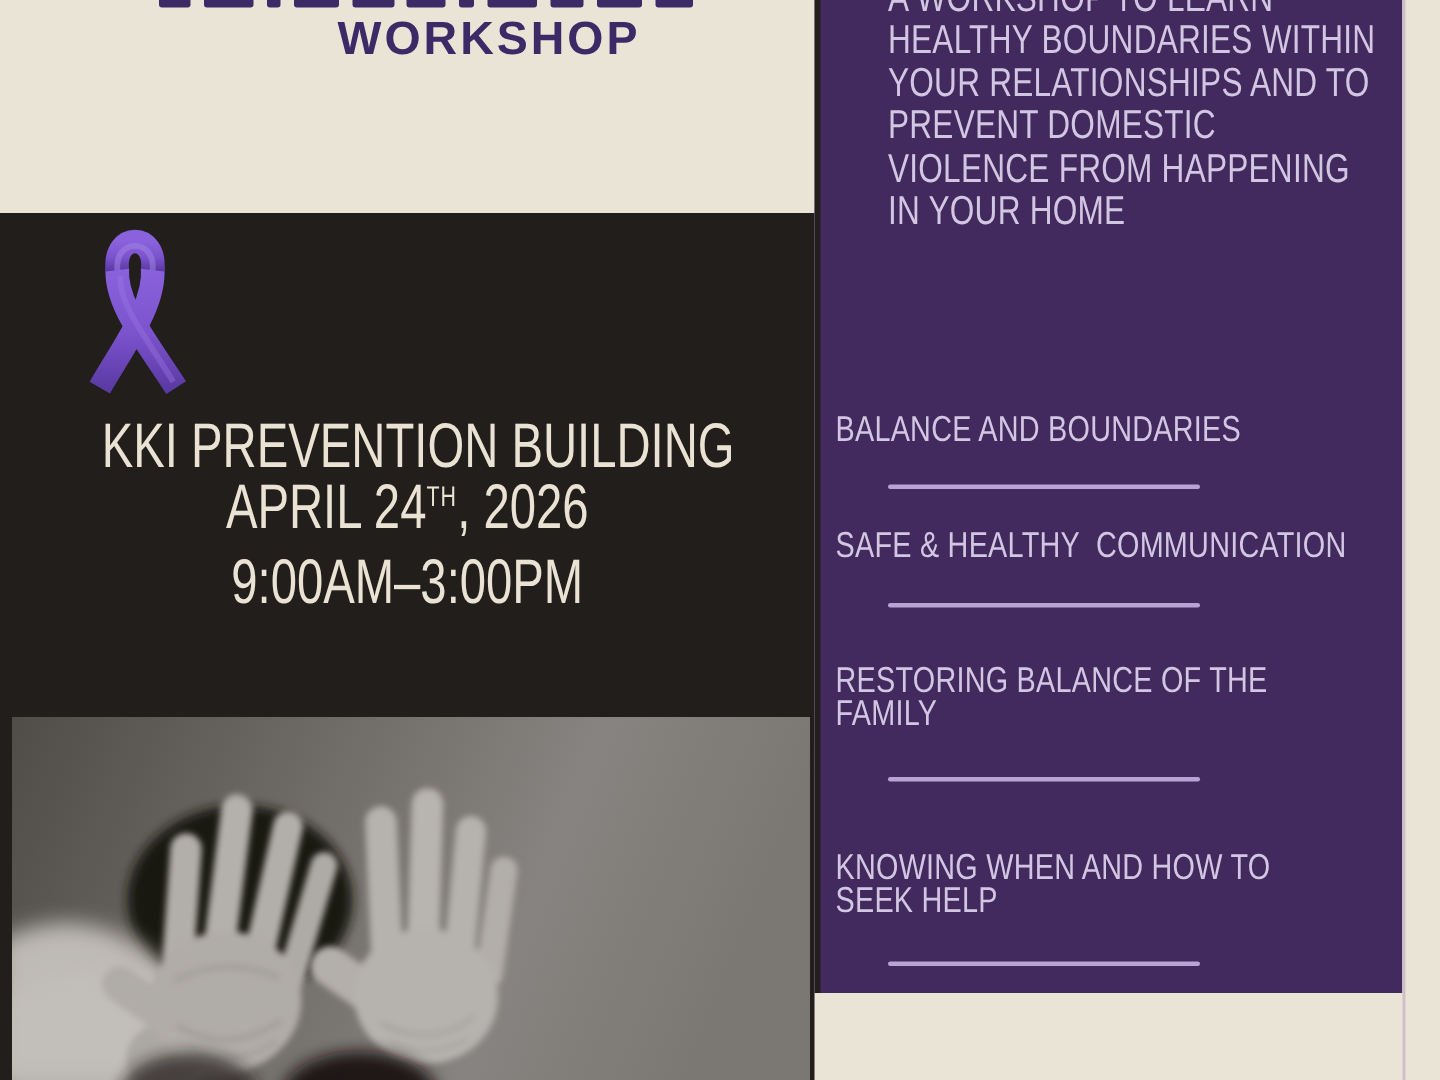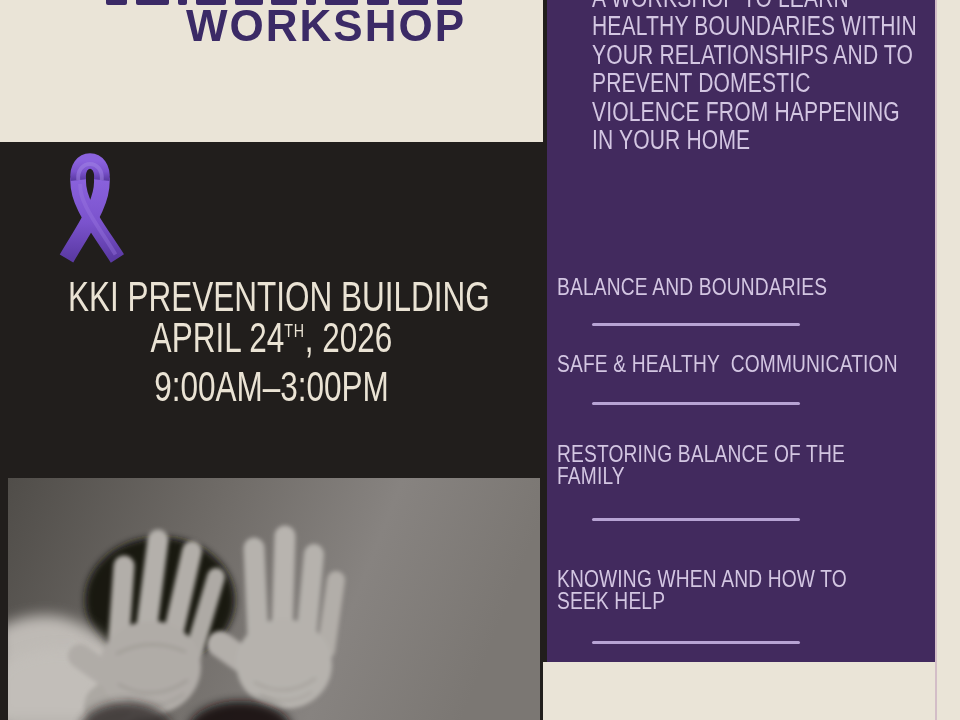--- a/index.html
+++ b/index.html
@@ -11,21 +11,21 @@
   html,body{width:960px;height:720px;overflow:hidden;background:#000;}
   .flyer{position:relative;width:960px;height:720px;overflow:hidden;
          font-family:"Liberation Sans",sans-serif;background:var(--cream);}
 
   
   .cream-header{position:absolute;left:0;top:0;width:543px;height:142px;background:var(--cream);}
   .frag-row{position:absolute;left:106px;top:0;width:356px;height:6px;display:flex;
             justify-content:space-between;align-items:flex-start;}
   .frag-row span{display:block;height:5px;background:var(--title-purple);border-radius:0 0 2px 2px;}
   .workshop-title{position:absolute;left:0;top:4px;width:652px;text-align:center;
-            font-size:44px;line-height:44px;font-weight:700;letter-spacing:2px;color:var(--title-purple);}
+            font-size:31px;line-height:44px;font-weight:700;letter-spacing:2px;color:var(--title-purple);}
 
   .dark-section{position:absolute;left:0;top:142px;width:543px;height:646px;background:var(--dark);}
 
   .ribbon-wrap{position:absolute;left:43px;top:8px;width:94px;height:117px;}
 
   .event-text{position:absolute;left:0;top:134px;width:543px;text-align:center;color:var(--cream-text);
             font-size:42px;line-height:41px;font-weight:400;transform:scale(0.75,1);transform-origin:50% 0;
             white-space:nowrap;}
   .event-text .ordinal{display:inline-block;font-size:19px;position:relative;top:-15px;letter-spacing:1px;}
 

